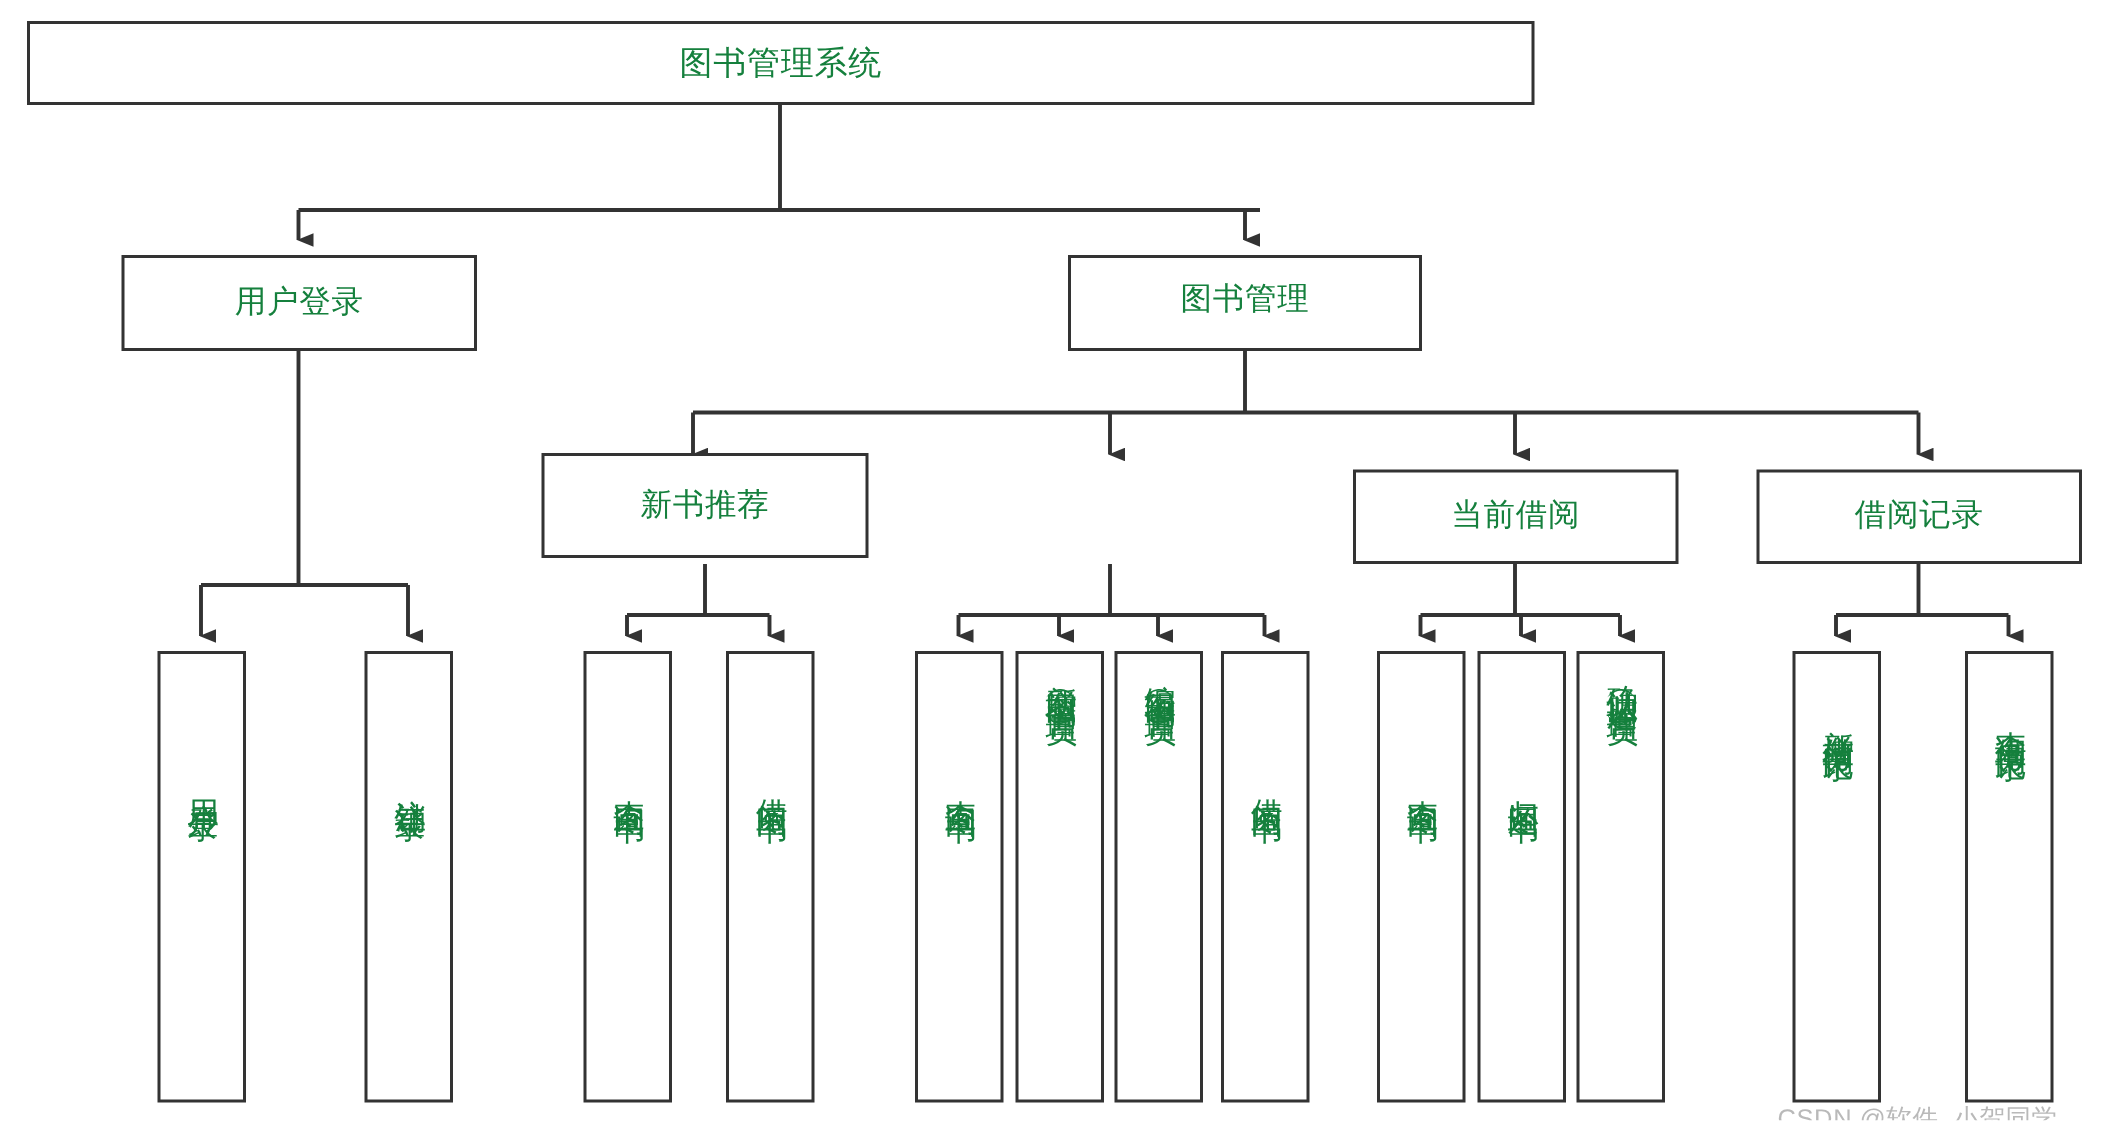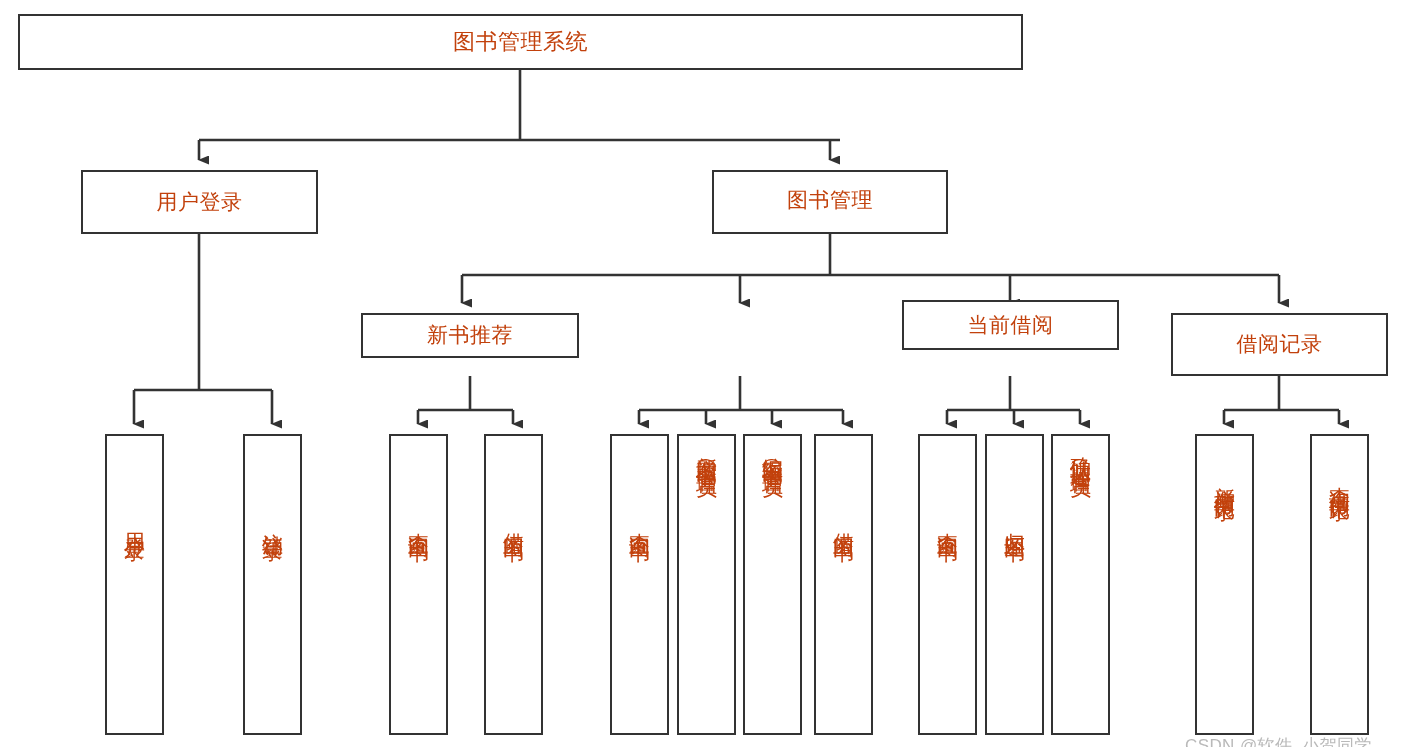--- a/index.html
+++ b/index.html
@@ -27,21 +27,21 @@
     pointer-events: none;
   }
   .node {
     position: absolute;
     box-sizing: border-box;
     background: #ffffff;
     border: 2.5px solid #333333;
     display: flex;
     align-items: center;
     justify-content: center;
-    color: #c2410c;
+    color: #15803d;
     z-index: 2;
   }
   .node .label {
     display: block;
     text-align: center;
     line-height: 1.18;
     letter-spacing: 0.5px;
   }
   .node.horiz .label {
     writing-mode: horizontal-tb;
@@ -137,24 +137,24 @@
     <span class="label">图书管理系统</span>
   </div>
 
   <div class="node horiz" style="left:81px; top:170px; width:237px; height:64px;">
     <span class="label">用户登录</span>
   </div>
   <div class="node horiz" style="left:712px; top:170px; width:236px; height:64px;font-family:Liberation Mono, monospace;">
     <span class="label">图书管理</span>
   </div>
 
-  <div class="node horiz" style="left:361px; top:313px; width:218px; height:45px;justify-content:center;">
+  <div class="node horiz" style="left:361px; top:302px; width:218px; height:70px;justify-content:center;">
     <span class="label">新书推荐</span>
   </div>
-  <div class="node horiz" style="left:902px; top:300px; width:217px; height:50px;">
+  <div class="node horiz" style="left:902px; top:313px; width:217px; height:63px;">
     <span class="label">当前借阅</span>
   </div>
   <div class="node horiz" style="left:1171px; top:313px; width:217px; height:63px;">
     <span class="label">借阅记录</span>
   </div>
 
   <div class="node vert" style="left:105px; top:434px; width:59px; height:301px; padding-top:80px;">
     <span class="label">用户登录</span>
   </div>
   <div class="node vert" style="left:243px; top:434px; width:59px; height:301px; padding-top:80px;">

